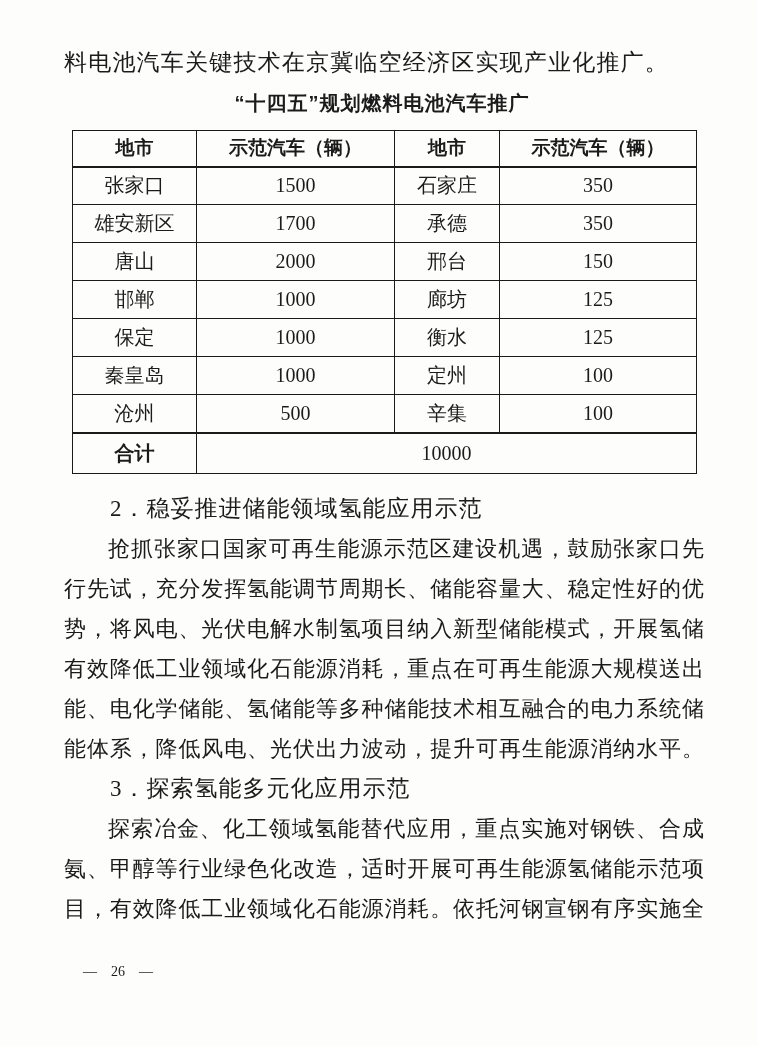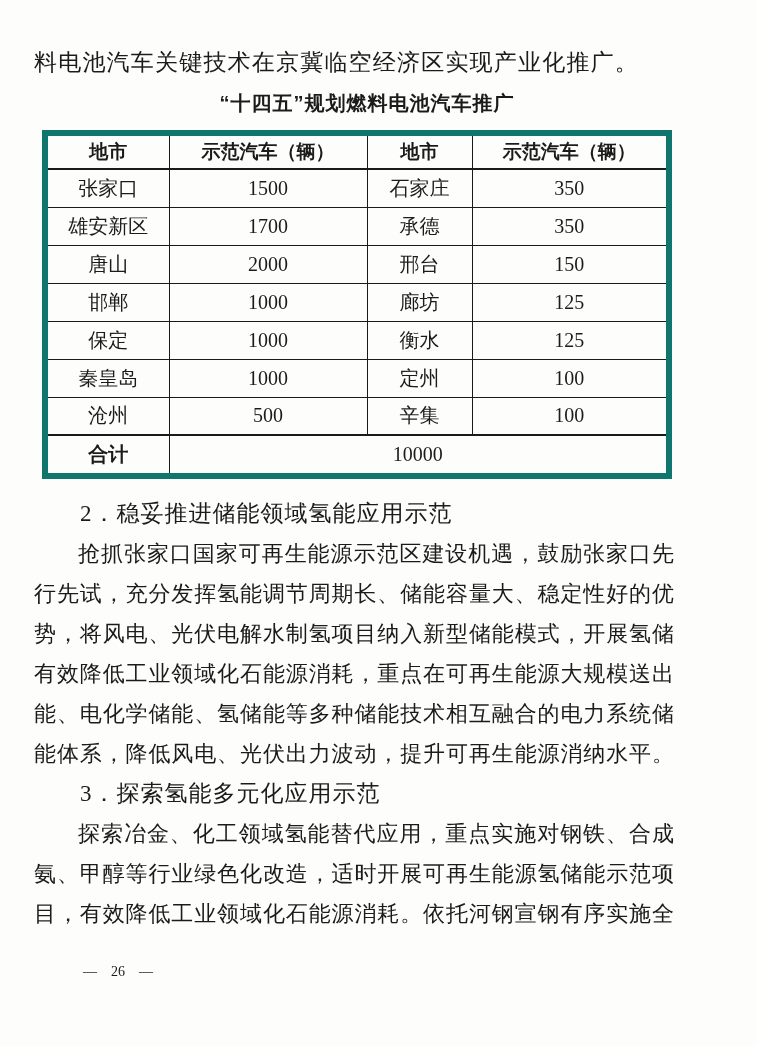--- a/index.html
+++ b/index.html
@@ -5,42 +5,42 @@
   html, body { margin: 0; padding: 0; background: #e8e8e8; }
   .page {
     position: relative;
     width: 757px;
     height: 1046px;
     background: #fdfdfc;
     color: #1b1b1b;
     font-family: "Liberation Serif", serif;
     overflow: hidden;
     box-sizing: border-box;
-    padding: 48px 57px 0 34px;
+    padding: 48px 57px 0 64px;
   }
   .intro {
     font-size: 23px;
     line-height: 30px;
     letter-spacing: 1.2px;
     margin: 0 0 12px 0;
   }
   .table-title {
     text-align: center;
     font-family: "Liberation Sans", sans-serif;
     font-weight: 700;
     font-size: 20px;
     letter-spacing: 1px;
     margin: 0 0 13px 0;
   }
   table.veh {
     border-collapse: collapse;
     table-layout: fixed;
     width: 624px;
     margin-left: 8px;
-    border: 6px solid #0f766e;
+    border: 1px solid #0f766e;
   }
   table.veh th, table.veh td {
     border: 1.5px solid #1a1a1a;
     text-align: center;
     vertical-align: middle;
     padding: 0;
     overflow: hidden;
   }
   table.veh thead tr { height: 36px; }
   table.veh tbody tr { height: 38px; }

